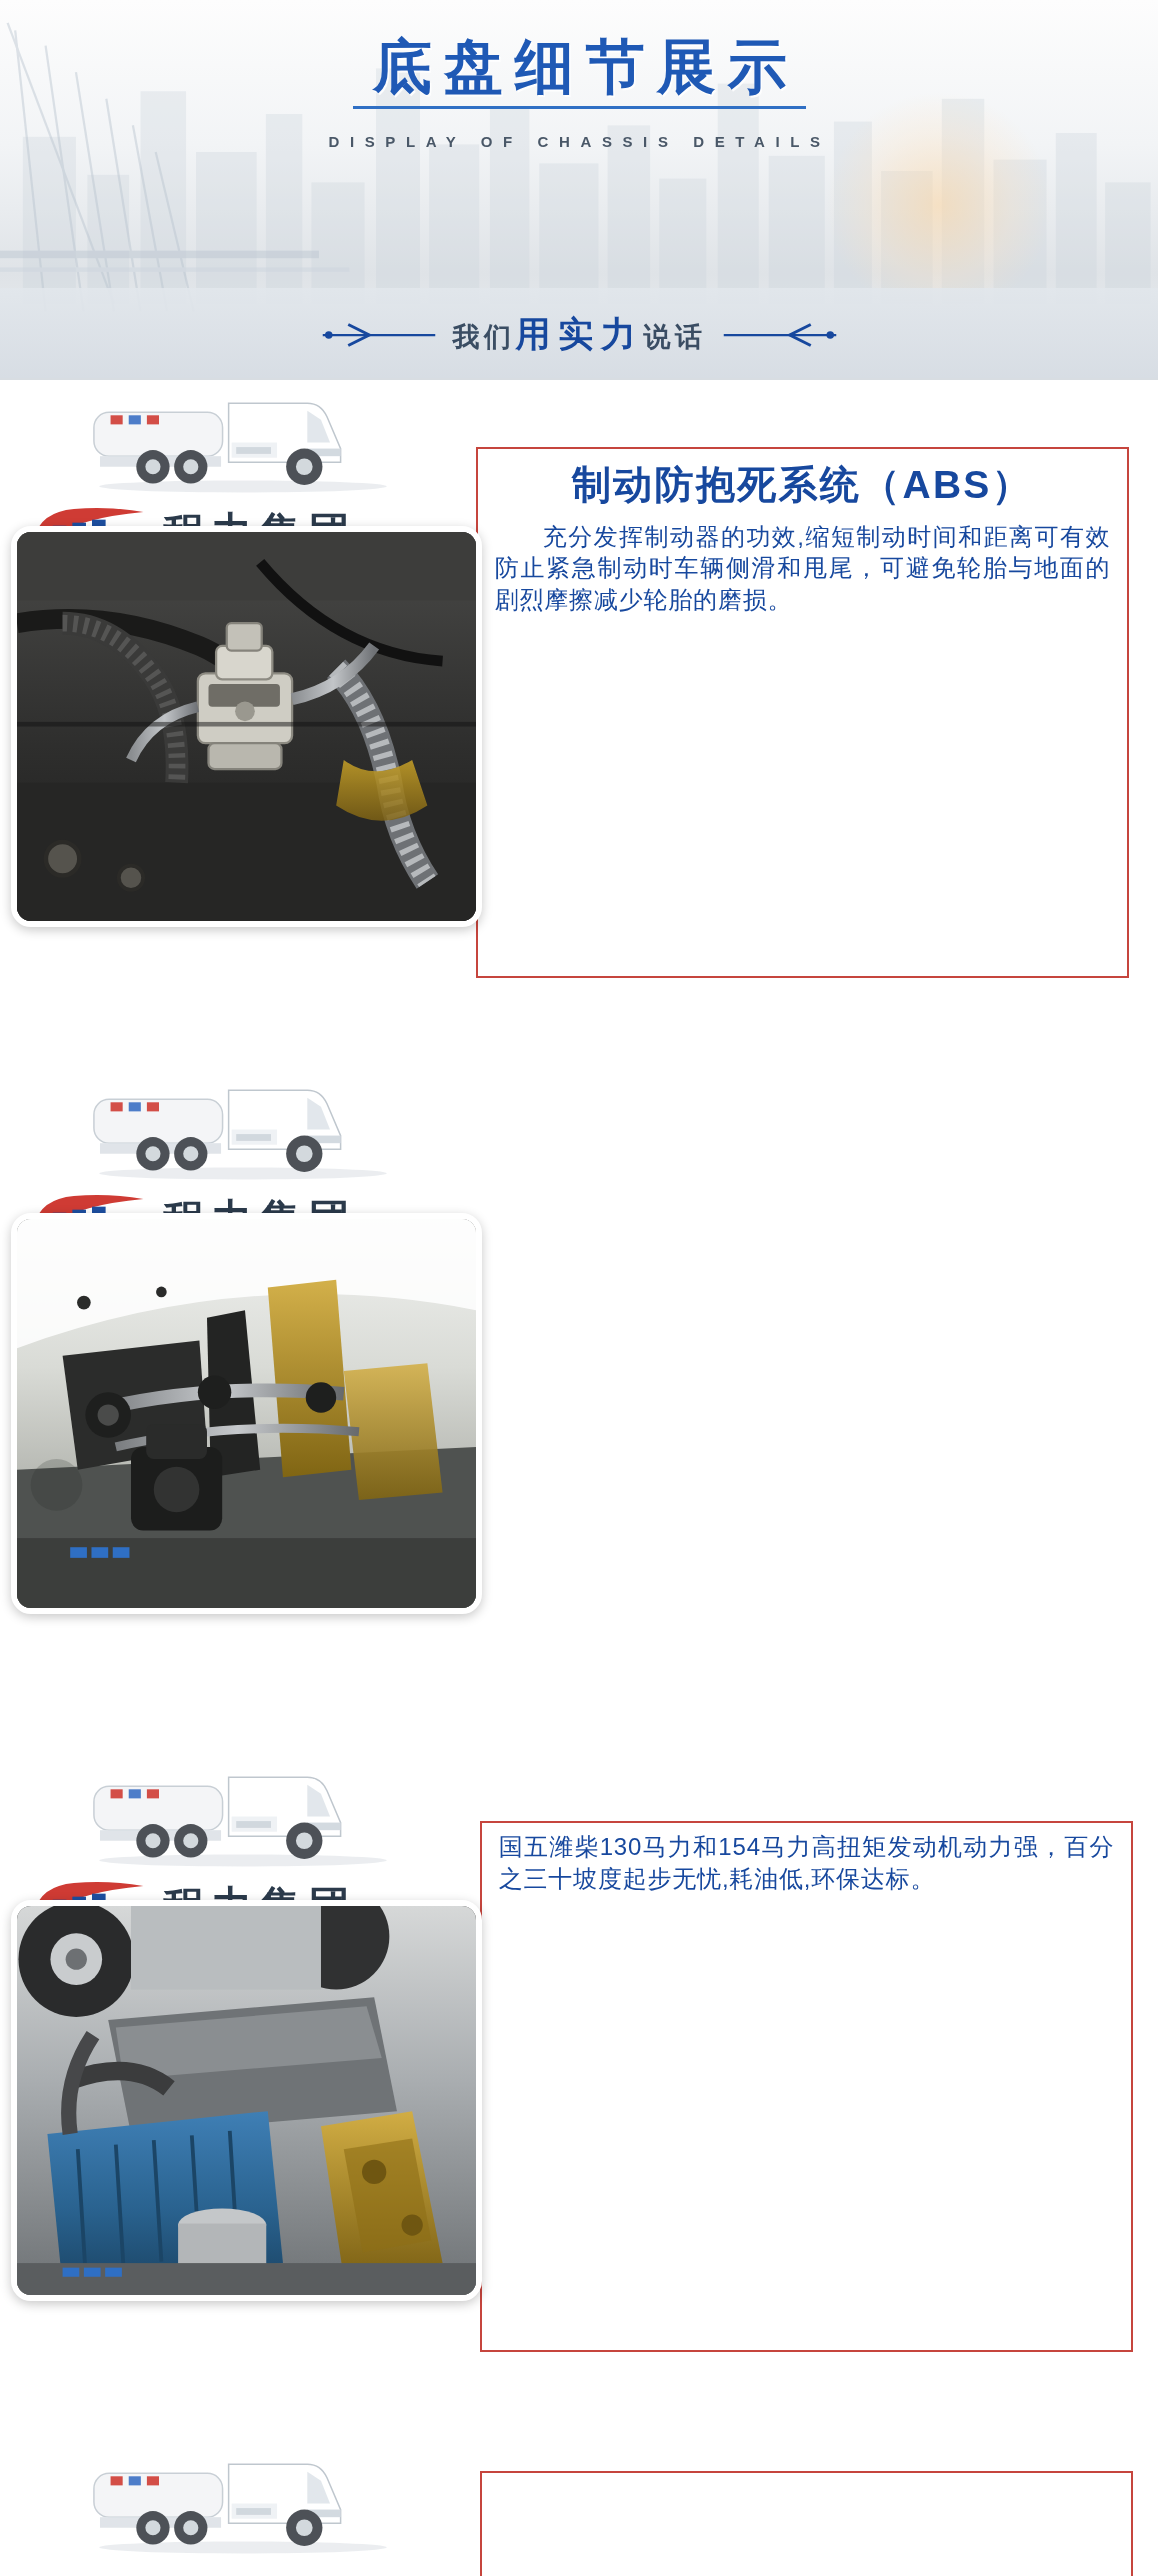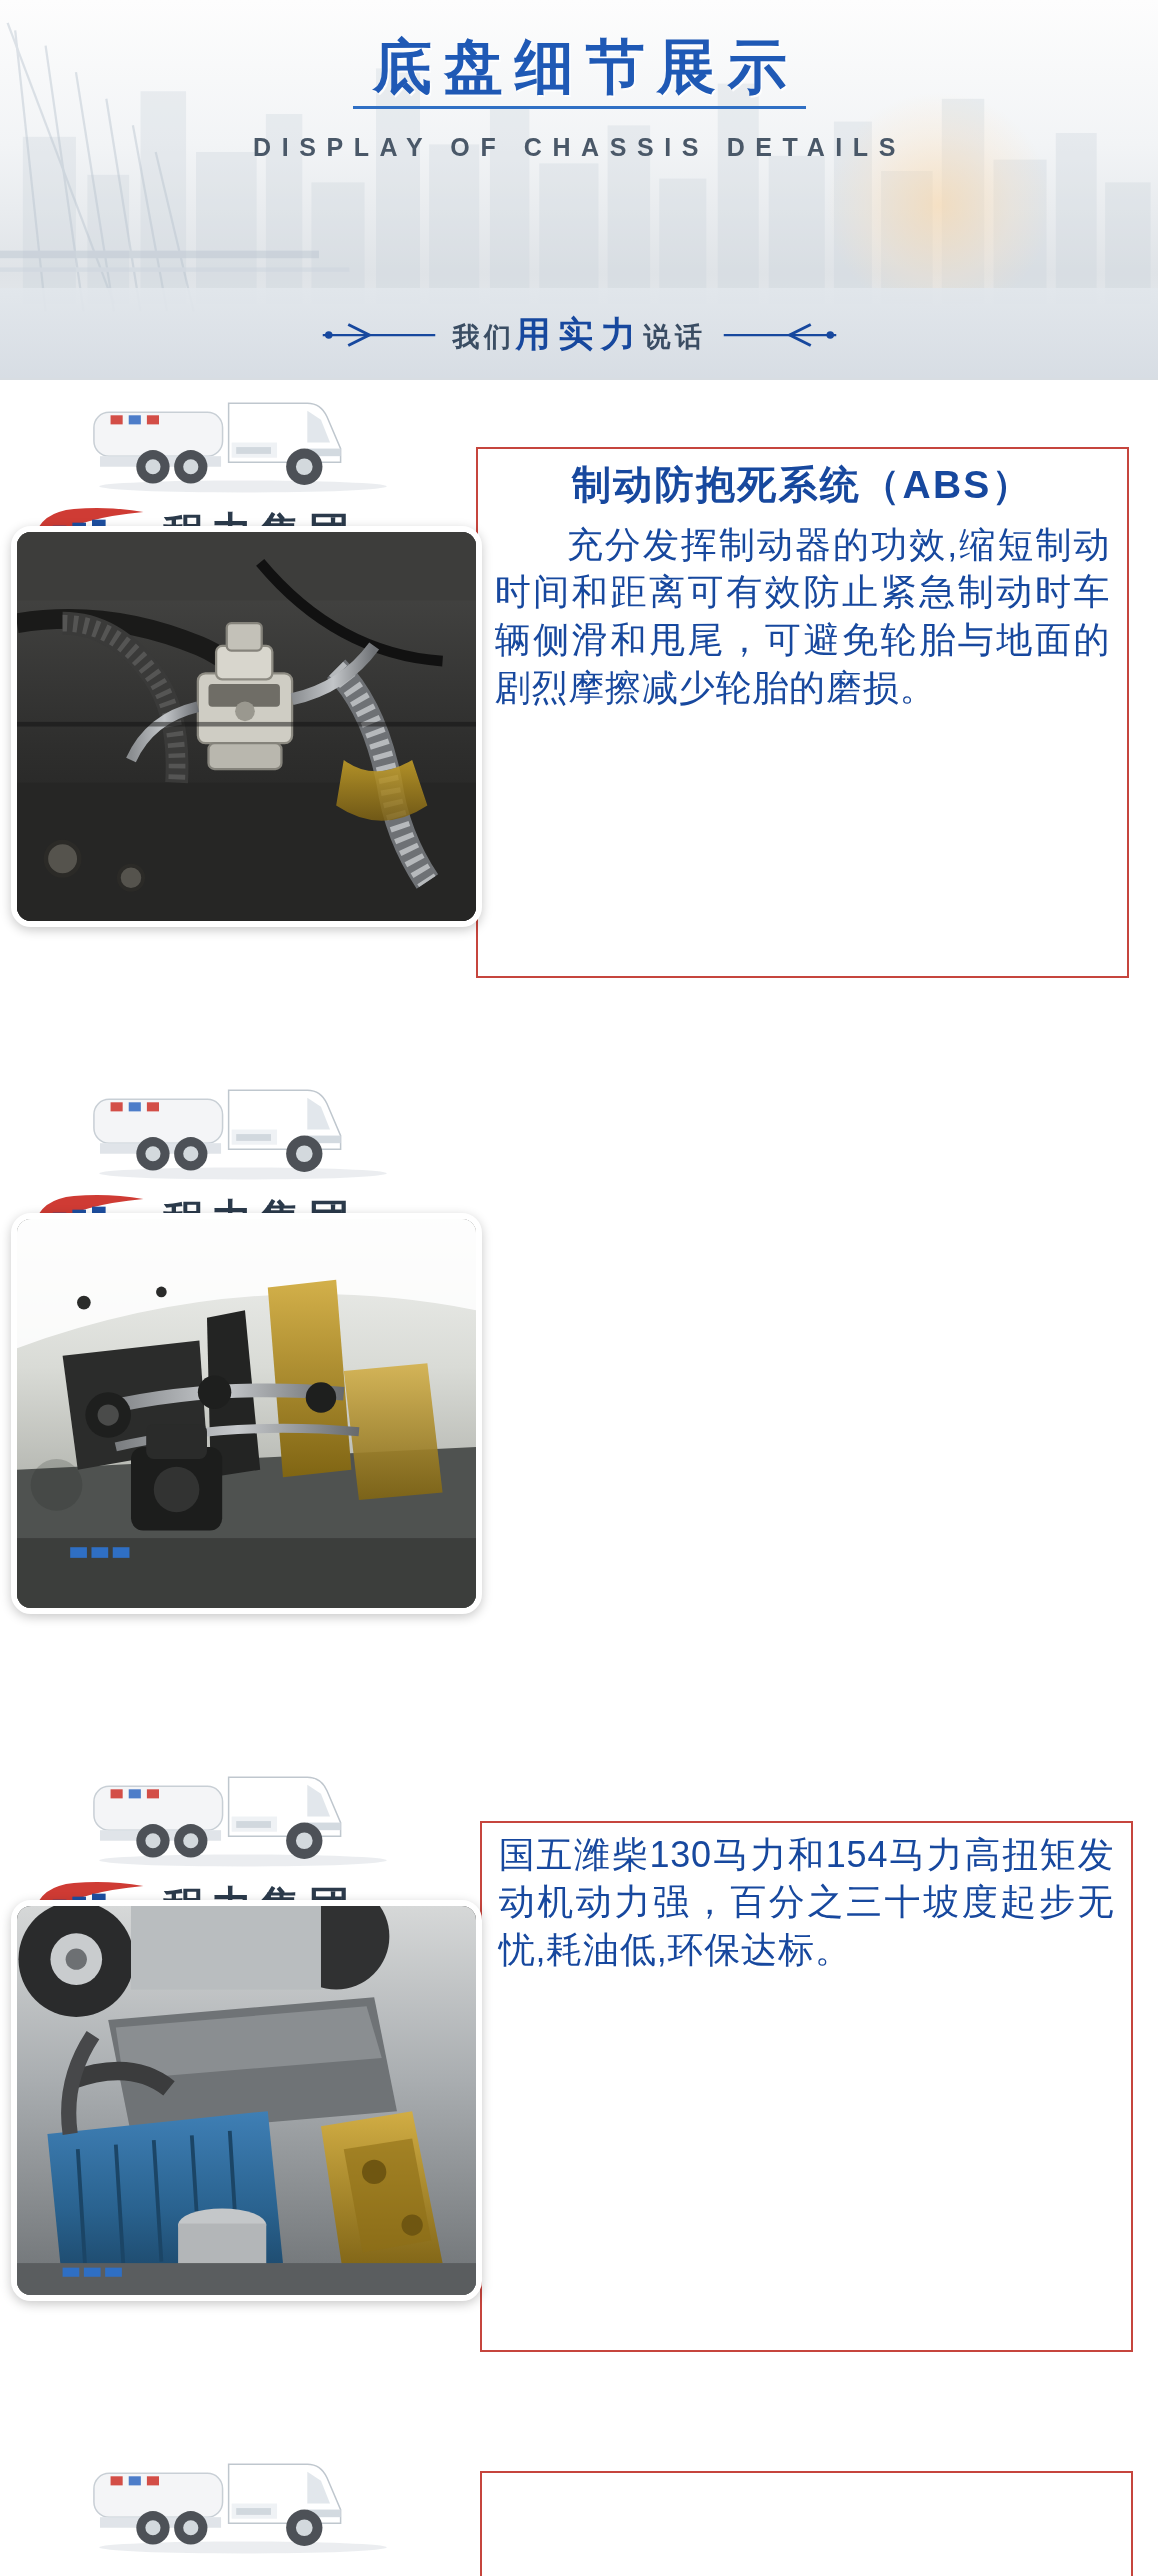--- a/index.html
+++ b/index.html
@@ -36,21 +36,21 @@
     letter-spacing:12px;
     font-weight:bold;
     color:#1f59b5;
     text-shadow:1.5px 1.5px 0 rgba(255,255,255,.85);
     padding:0 7.6px 4.6px 20px;
     border-bottom:3px solid #2f6fc4;
     line-height:1.15;
   }
   .header-sub {
     position:absolute; left:0; top:133px; width:1159px; text-align:center;
-    font-size:25px; letter-spacing:10.6px; color:#4a5868; font-weight:bold;
+    font-size:15px; letter-spacing:10.6px; color:#4a5868; font-weight:bold;
   }
   .header-band {
     position:absolute; left:0; top:288px; width:1159px; height:91px;
     background:linear-gradient(180deg, rgba(226,231,236,.9) 0%, rgba(214,220,227,.95) 100%);
   }
   .slogan-row {
     position:absolute; left:0; top:304px; width:1159px; height:61px;
     display:flex; align-items:center; justify-content:center; gap:16.7px;
   }
   .slogan-text { font-size:35px; letter-spacing:7.6px; color:#17489e; font-weight:bold; }
@@ -80,21 +80,21 @@
     position:absolute;
     border:2.3px solid #c6453d;
     background:#ffffff;
     padding:7.6px 16.7px 15px 16.7px;
   }
   .card-title {
     font-size:39px; font-weight:bold; color:#17489e; text-align:center;
     letter-spacing:2.3px; line-height:1.25; padding:4.6px 0 10.6px 0;
   }
   .card-body {
-    font-size:36px; color:#17489e; line-height:1.33; text-align:justify;
+    font-size:24px; color:#17489e; line-height:1.33; text-align:justify;
     text-indent:2em; letter-spacing:0.8px;
   }
   .card-body.noindent { text-indent:0; }
 
   
   .photo {
     position:absolute;
     border:6px solid #ffffff;
     border-radius:20px;
     box-shadow:0 3px 10.6px rgba(0,0,0,.22);

